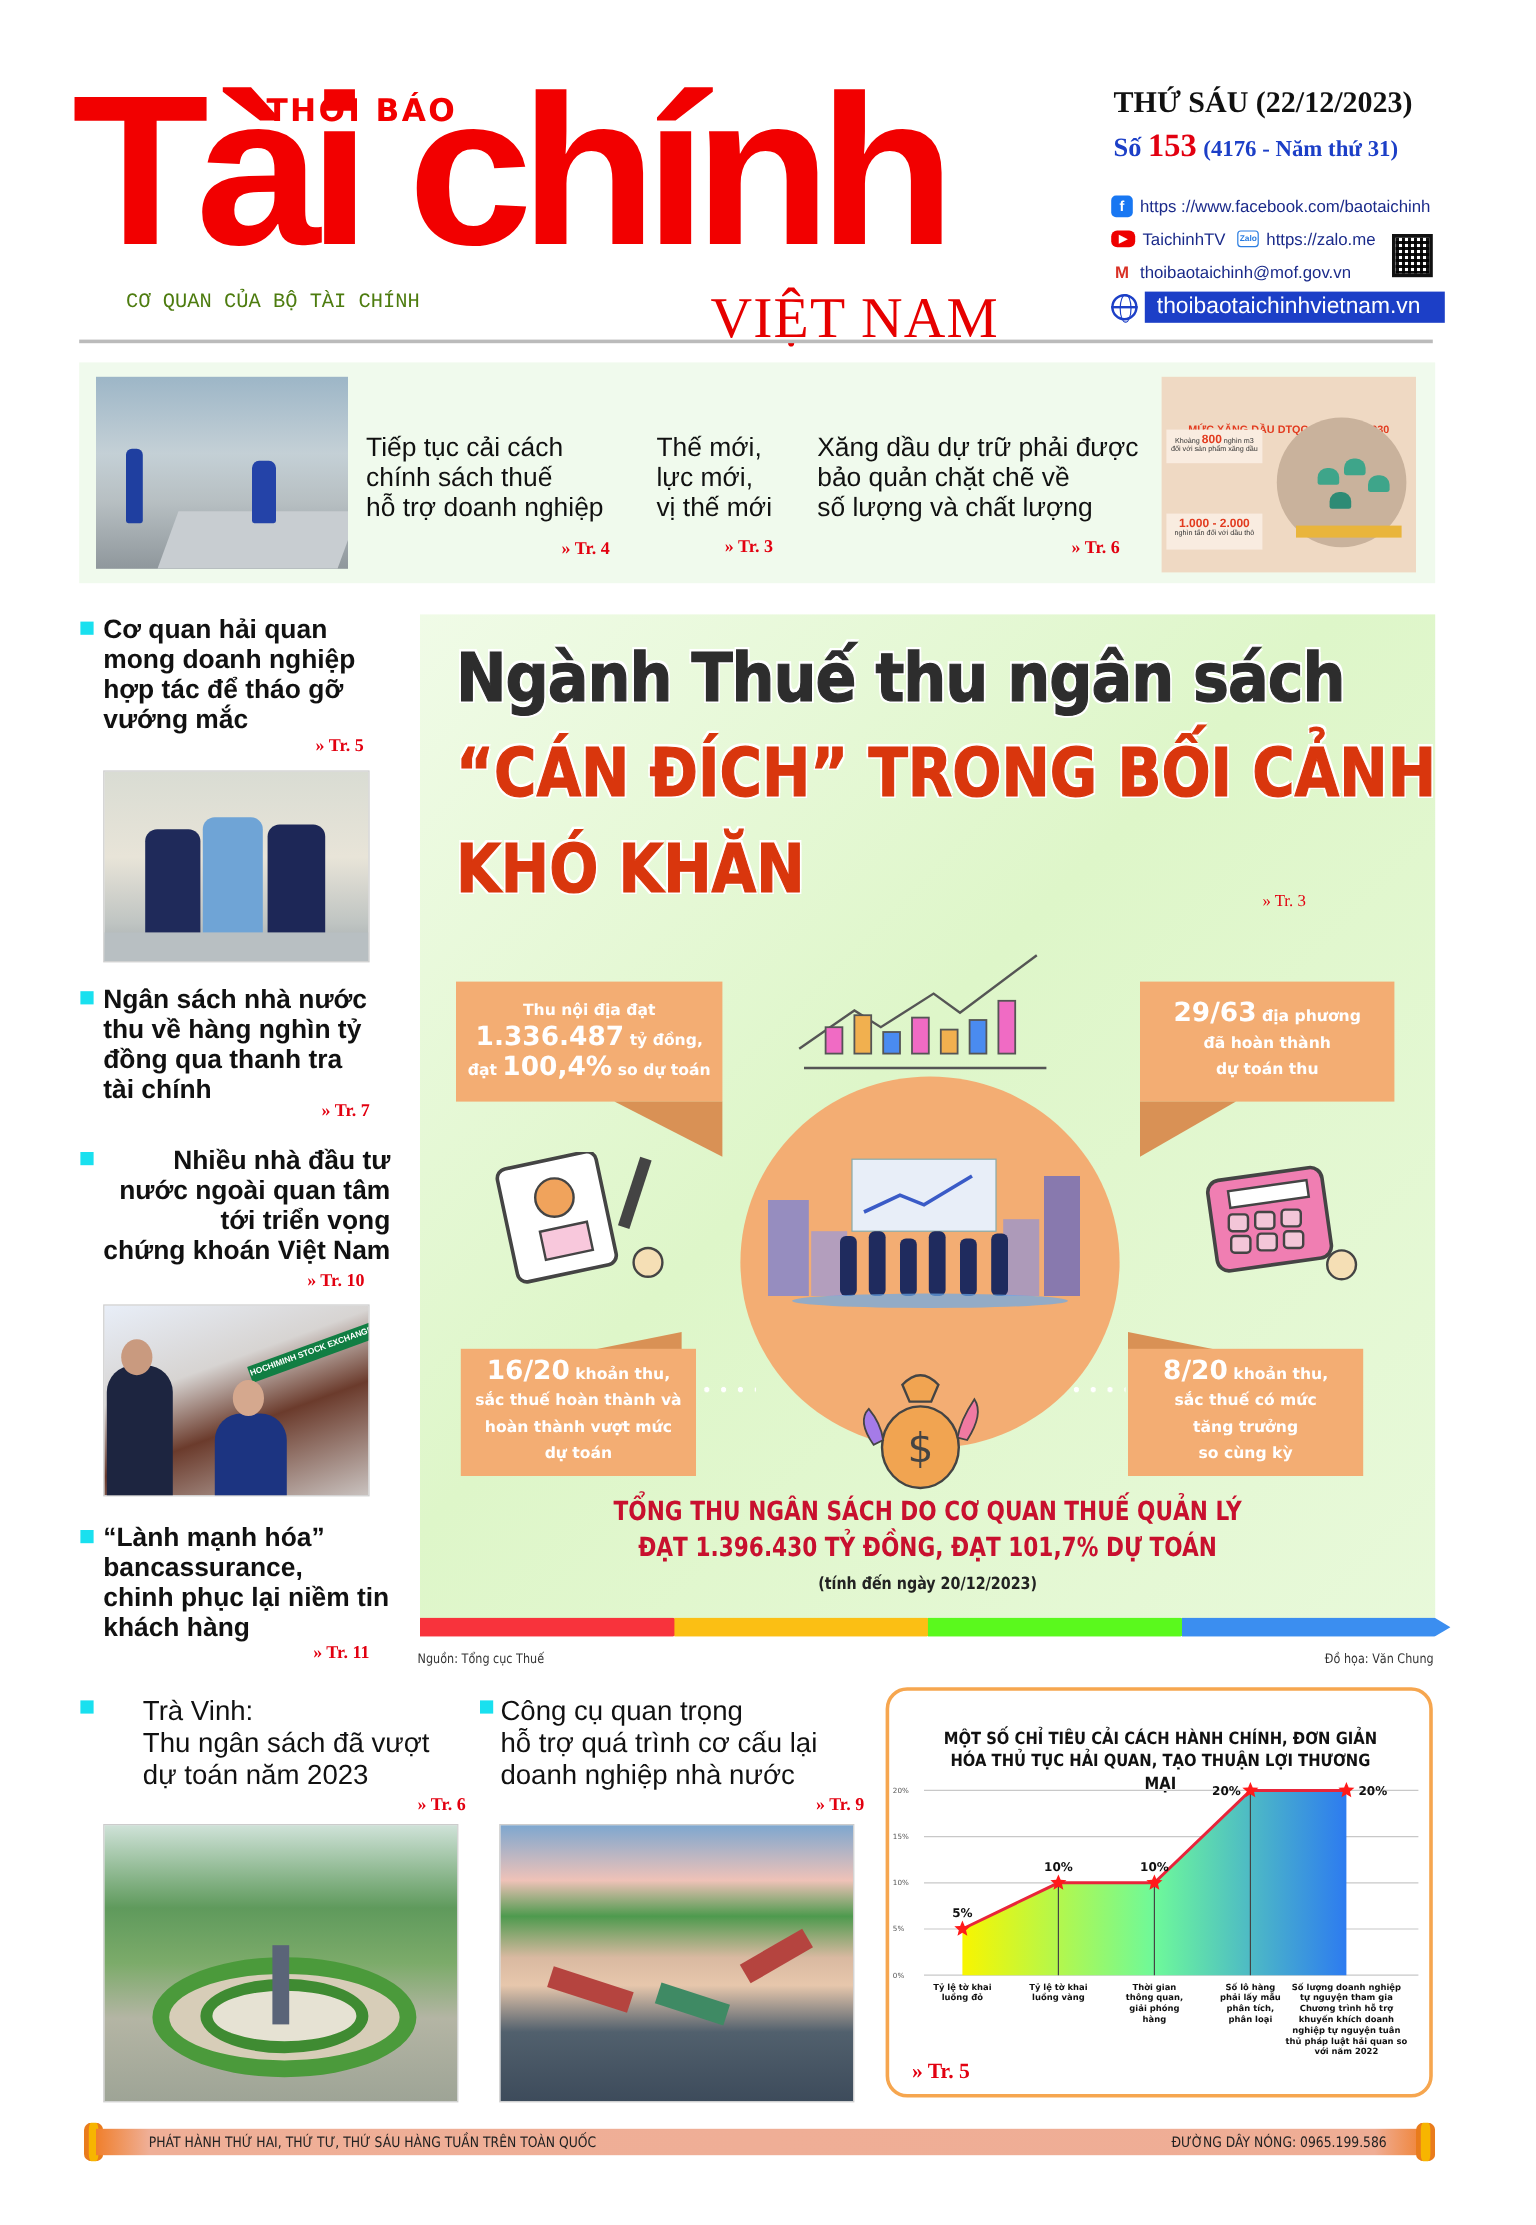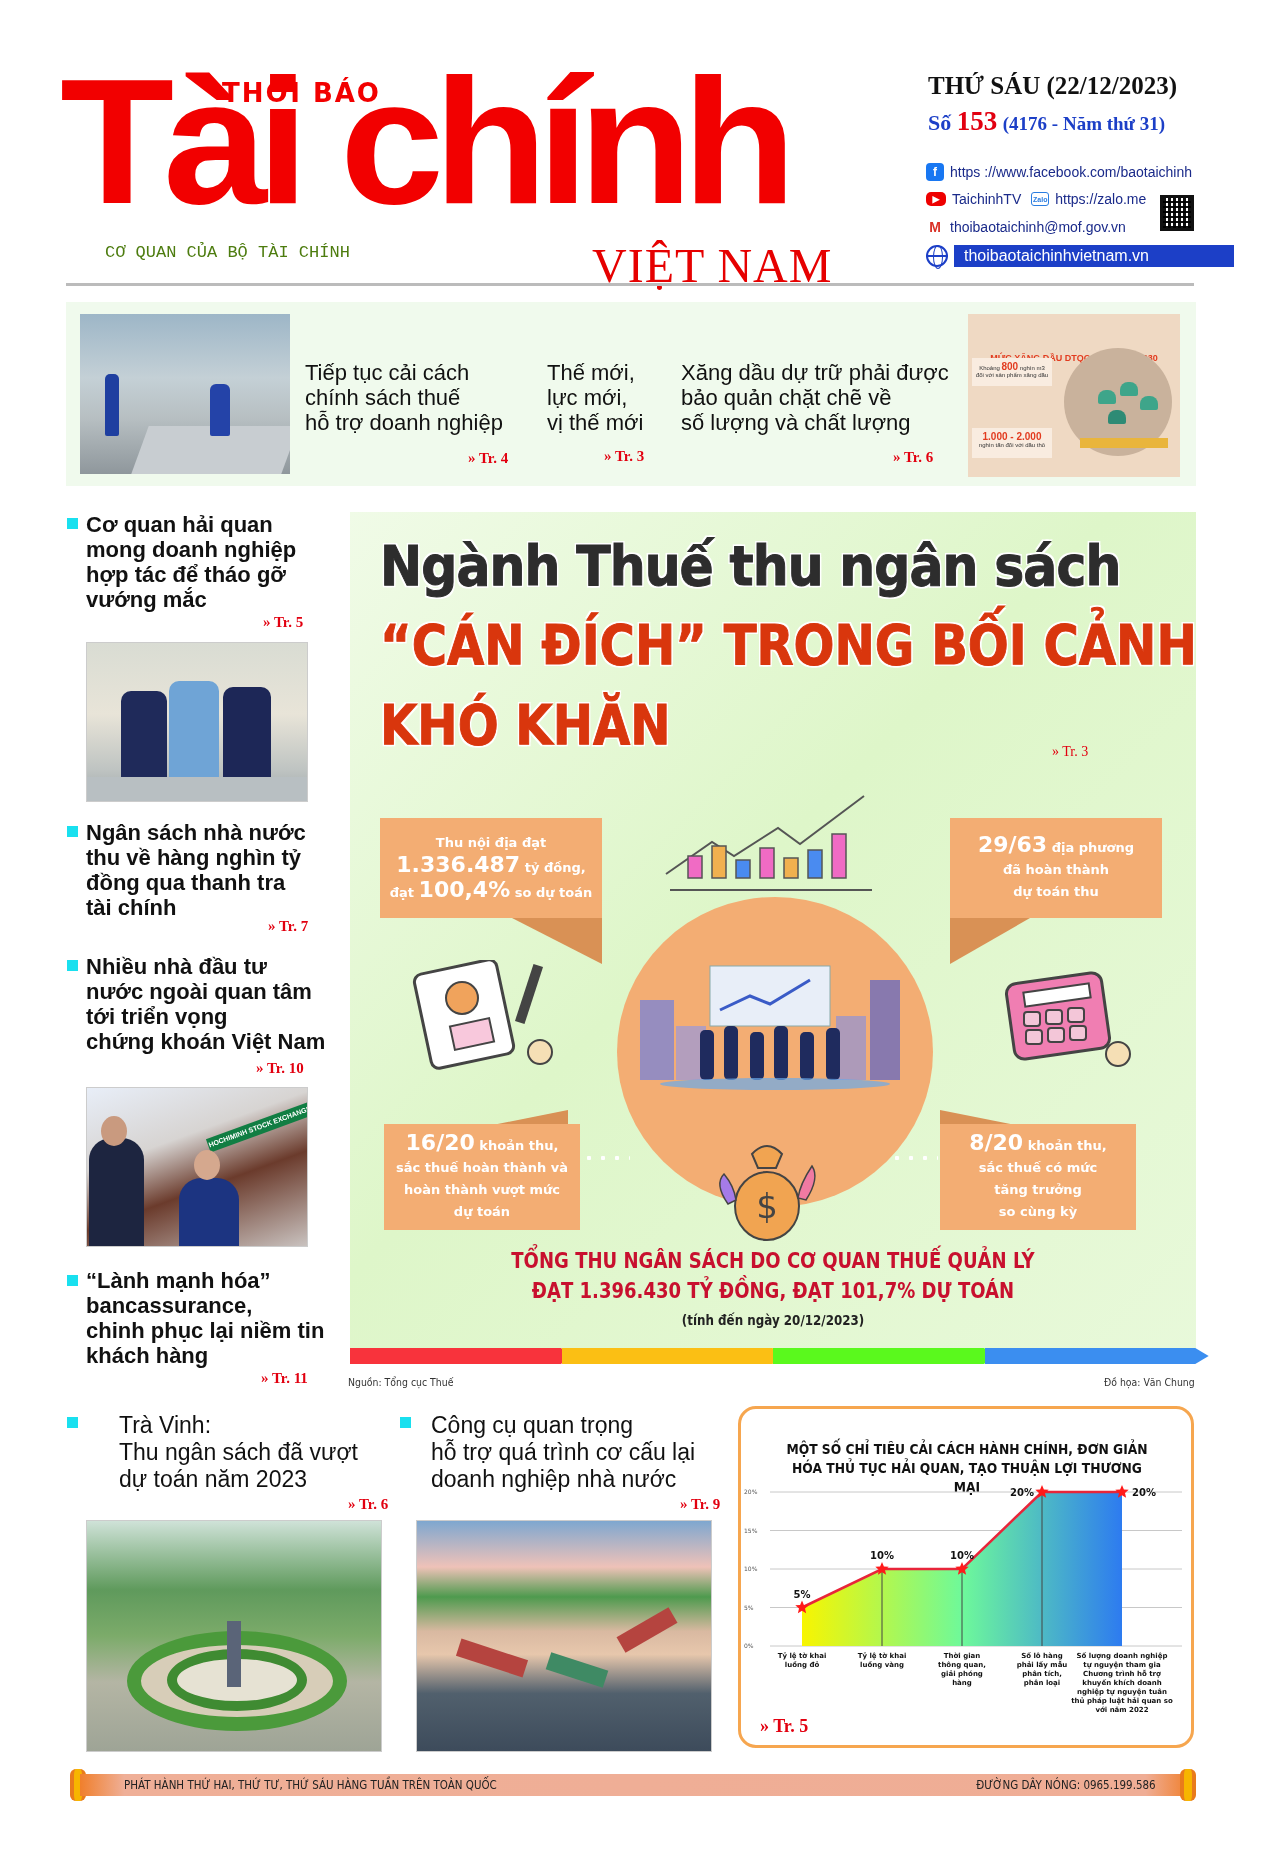--- a/index.html
+++ b/index.html
@@ -24,21 +24,21 @@
   .ci-yt { background: #e00; border-radius: 5px; width: 20px; height: 14px; font-size: 9px; }
   .ci-zalo { border: 1px solid #2a7de1; color: #2a7de1; background: #fff; font-size: 7px; width: 18px; height: 14px; border-radius: 3px; }
   .ci-mail { background: #fff; color: #d93025; font-size: 14px; }
   .qr { left: 1160px; top: 195px; width: 34px; height: 36px; background:
       repeating-linear-gradient(90deg, #111 0 3px, #fff 3px 5px),
       repeating-linear-gradient(0deg, #111 0 2px, #fff 2px 5px); background-blend-mode: multiply; border: 3px solid #111; }
   .website { left: 926px; top: 244px; height: 24px; display: flex; align-items: center; }
   .globe { width: 22px; height: 22px; border: 2px solid #1c3fc7; border-radius: 50%; position: relative; background: #fff; }
   .globe::before { content: ""; position: absolute; left: 5px; top: -2px; width: 8px; height: 22px; border: 1.5px solid #1c3fc7; border-radius: 50%; }
   .globe::after { content: ""; position: absolute; left: -2px; top: 8px; width: 22px; height: 2px; background: #1c3fc7; }
-  .website-bar { margin-left: 6px; background: #1c3fc7; color: #fff; font-size: 16px; padding: 2px 14px 2px 10px; width: 280px; }
+  .website-bar { margin-left: 6px; background: #1c3fc7; color: #fff; font-size: 19px; padding: 2px 14px 2px 10px; width: 250px; }
 
   .mast-rule { left: 66px; top: 283px; width: 1128px; height: 3px; background: #bbb; }
 
   
   .strip { left: 66px; top: 302px; width: 1130px; height: 184px; background: #f0faed; }
   .strip-photo { left: 80px; top: 314px; width: 210px; height: 160px; background:
       linear-gradient(180deg, #9db6c7 0%, #c4d0d6 40%, #b7bfc2 65%, #8f979c 100%); overflow: hidden; }
   .strip-photo .w1 { position: absolute; left: 25px; top: 60px; width: 14px; height: 62px; background: #1f3fa0; border-radius: 5px 5px 2px 2px; }
   .strip-photo .w2 { position: absolute; left: 130px; top: 70px; width: 20px; height: 52px; background: #2443a8; border-radius: 6px 6px 2px 2px; }
   .strip-photo .belt { position: absolute; left: 60px; top: 112px; width: 150px; height: 48px; background: #c8cdd1; transform: skewX(-20deg); }
@@ -208,21 +208,21 @@
 <div class="abs bullet" style="left:67px; top:826px;"></div>
 <div class="abs left-headline" style="left:86px; top:820px;">
   <div>Ngân sách nhà nước</div>
   <div>thu về hàng nghìn tỷ</div>
   <div>đồng qua thanh tra</div>
   <div>tài chính</div>
 </div>
 <div class="abs tr" style="left:268px; top:918px;">» Tr. 7</div>
 
 <div class="abs bullet" style="left:67px; top:960px;"></div>
-<div class="abs left-headline" style="left:86px; top:954px;">
+<div class="abs left-headline" style="left:86px; top:954px;text-align:right;">
   <div>Nhiều nhà đầu tư</div>
   <div>nước ngoài quan tâm</div>
   <div>tới triển vọng</div>
   <div>chứng khoán Việt Nam</div>
 </div>
 <div class="abs tr" style="left:256px; top:1060px;">» Tr. 10</div>
 
 <div class="abs photo photo-stock">
   <div class="banner">HOCHIMINH STOCK EXCHANGE</div>
   <div class="woman"></div>
@@ -354,21 +354,21 @@
 
 <div class="abs bullet" style="left:67px; top:1417px;"></div>
 <div class="abs bottom-headline" style="left:86px; top:1412px;margin-left:33px;">
   <div>Trà Vinh:</div>
   <div>Thu ngân sách đã vượt</div>
   <div>dự toán năm 2023</div>
 </div>
 <div class="abs tr" style="left:348px; top:1496px;">» Tr. 6</div>
 
 <div class="abs bullet" style="left:400px; top:1417px;"></div>
-<div class="abs bottom-headline" style="left:431px; top:1412px;">
+<div class="abs bottom-headline" style="left:417px; top:1412px;">
   <div>Công cụ quan trọng</div>
   <div>hỗ trợ quá trình cơ cấu lại</div>
   <div>doanh nghiệp nhà nước</div>
 </div>
 <div class="abs tr" style="left:680px; top:1496px;">» Tr. 9</div>
 
 <div class="abs photo photo-travinh">
   <div class="ring"></div>
     <div class="ring2"></div>
     <div class="mon"></div>

